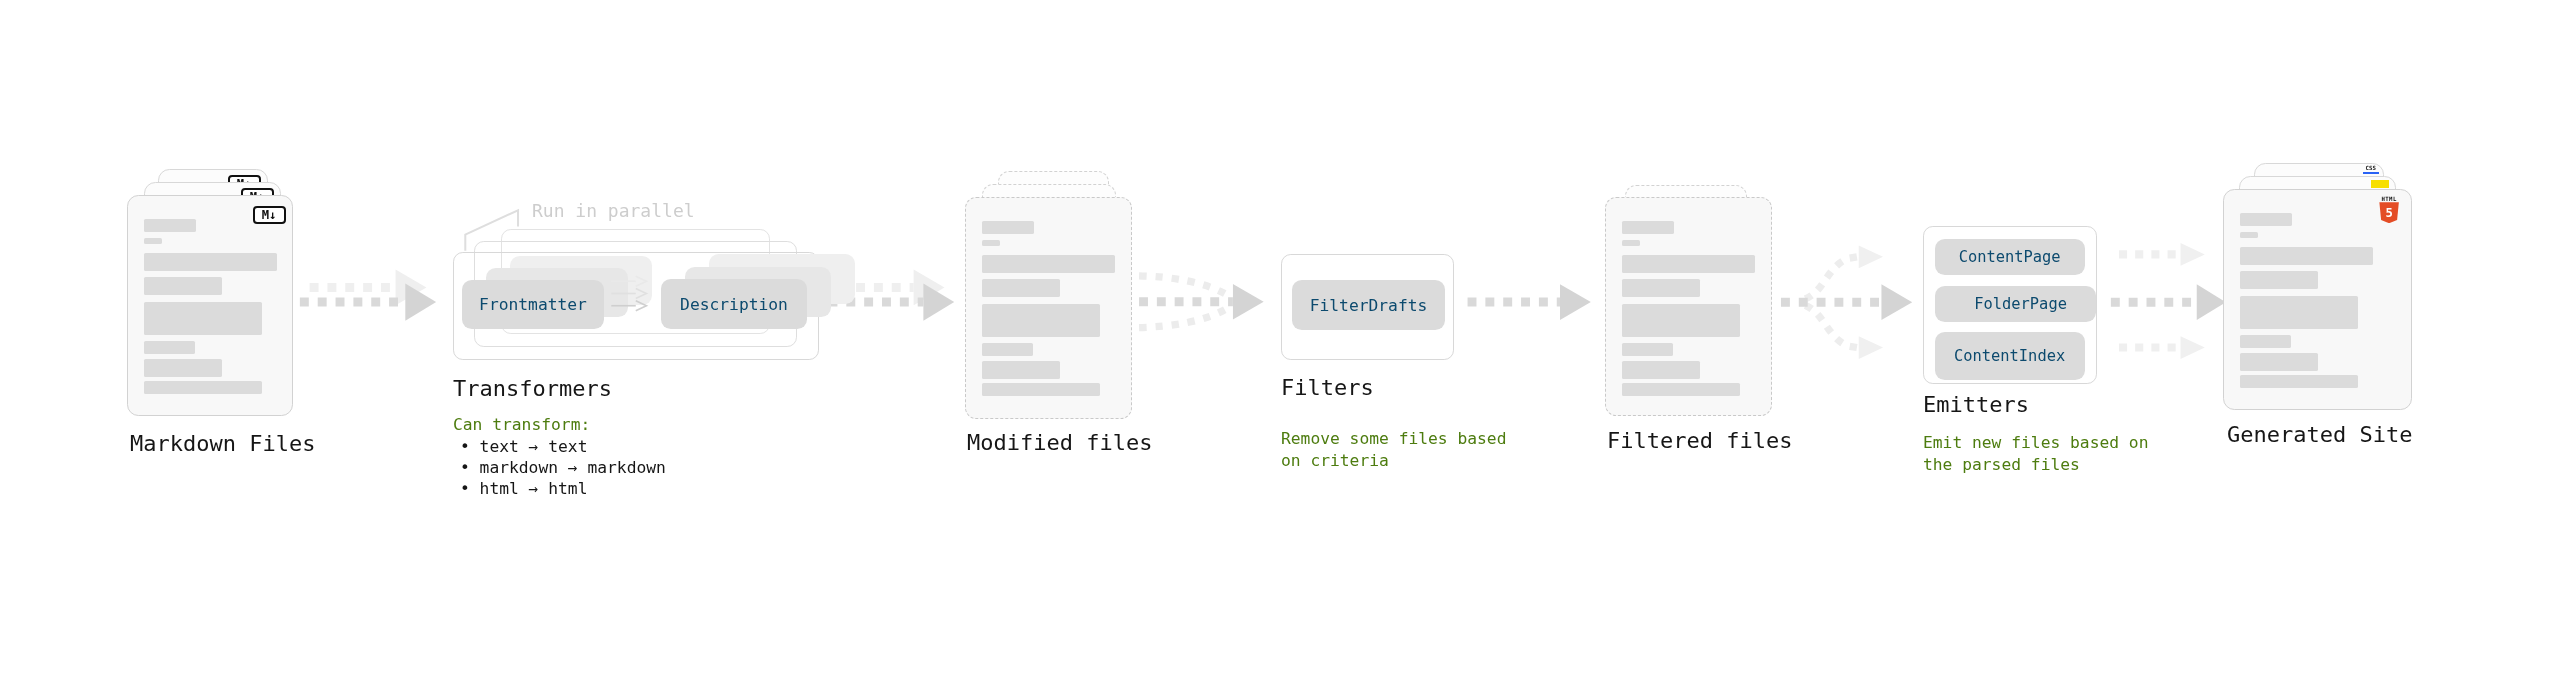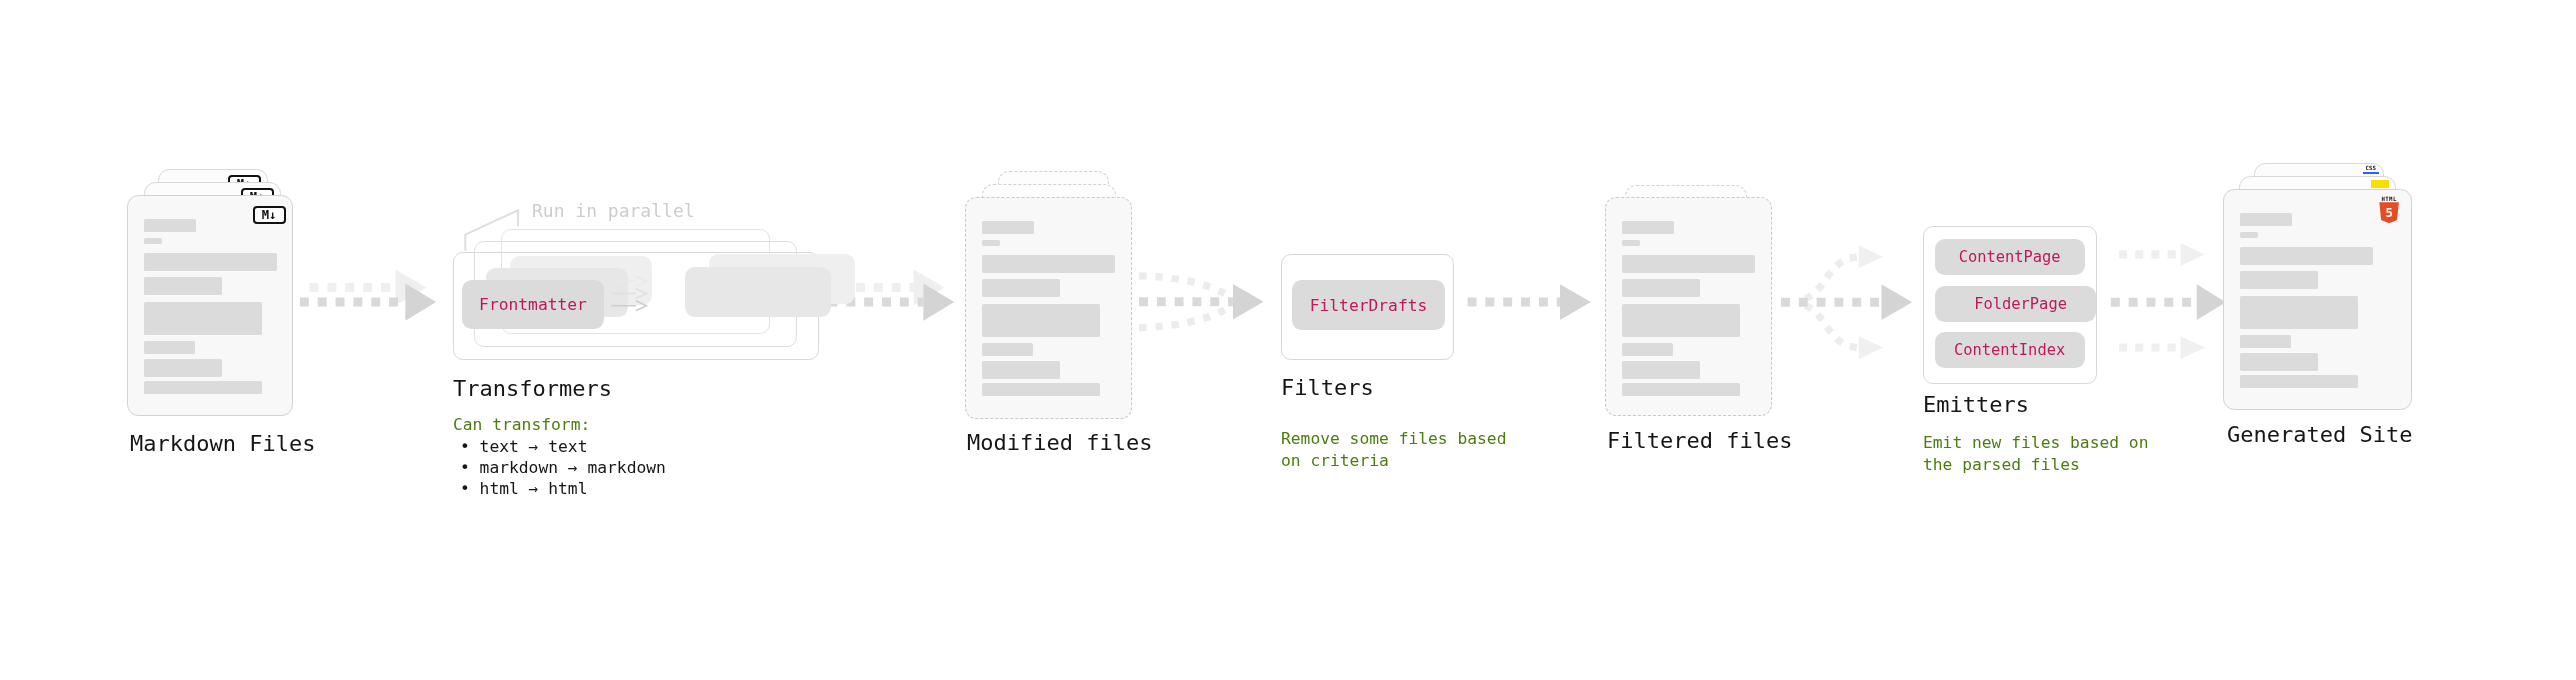--- a/index.html
+++ b/index.html
@@ -39,21 +39,21 @@
   .html5-badge .shield{width:19.5px;height:21px;margin:0 auto;background:#e44d26;
      clip-path:polygon(0 0,100% 0,91% 85%,50% 100%,9% 85%);
      display:flex;align-items:center;justify-content:center;
      color:#ffffff;font-size:12.2px;font-weight:bold;}
 
   
   .obox{position:absolute;border:1.6px solid #dcdcdc;border-radius:9.8px;background:transparent;box-sizing:border-box;}
 
   
   .pill{position:absolute;background:#dbdbdb;border-radius:9.8px;display:flex;align-items:center;
-        justify-content:center;font-size:16.3px;color:#be185d;white-space:nowrap;z-index:5;}
+        justify-content:center;font-size:16.3px;color:#0c4a6e;white-space:nowrap;z-index:5;}
   .pill.g1{background:#e7e7e7;z-index:4;}
   .pill.g2{background:#efefef;z-index:3;}
 
   .title{position:absolute;font-size:22px;color:#161616;white-space:nowrap;}
   .caption{position:absolute;font-size:16.3px;line-height:22px;color:#4d7c0f;white-space:nowrap;}
   .note{position:absolute;font-size:18px;color:#cdcdcd;white-space:nowrap;}
   .bullets div{font-size:16.3px;line-height:21px;white-space:nowrap;}
   svg.arrow{position:absolute;overflow:visible;}
 </style>
 </head>
@@ -97,20 +97,21 @@
   <div class="obox" style="left:501px;top:229px;width:269px;height:105px;border-color:#e3e3e3;z-index:1;"></div>
   <div class="obox" style="left:474px;top:241px;width:323px;height:106px;border-color:#dedede;z-index:2;"></div>
   <div class="obox" style="left:453px;top:252px;width:366px;height:108px;border-color:#d8d8d8;z-index:2;"></div>
 
   <div class="pill g2" style="left:510px;top:256px;width:142px;height:49px;"></div>
   <div class="pill g1" style="left:486px;top:268px;width:142px;height:49px;"></div>
   <div class="pill" style="left:462px;top:280px;width:142px;height:49px;">Frontmatter</div>
 
   <div class="pill g2" style="left:709px;top:254px;width:146px;height:50px;"></div>
   <div class="pill g1" style="left:685px;top:267px;width:146px;height:50px;"></div>
+  <div class="pill" style="left:661px;top:279px;width:146px;height:50px;">Description</div>
 
   <svg class="arrow" style="left:608px;top:273px;z-index:6;" width="49" height="41" viewBox="0 0 60 50">
     <line x1="4" y1="10" x2="34" y2="10" stroke="#e9e9e9" stroke-width="2"></line>
     <polyline points="34,4 47,10 34,16" fill="none" stroke="#e9e9e9" stroke-width="2"></polyline>
     <line x1="4" y1="25" x2="34" y2="25" stroke="#e0e0e0" stroke-width="2"></line>
     <polyline points="34,19 47,25 34,31" fill="none" stroke="#e0e0e0" stroke-width="2"></polyline>
     <line x1="4" y1="40" x2="34" y2="40" stroke="#cfcfcf" stroke-width="2"></line>
     <polyline points="34,34 47,40 34,46" fill="none" stroke="#cfcfcf" stroke-width="2"></polyline>
   </svg>
 
@@ -185,21 +186,21 @@
     <polygon points="102,8 132,22 102,36" fill="#f0f0f0"></polygon>
     <path d="M36,82 C60,92 62,120 88,132 L100,134" stroke="#ededed" stroke-width="9" stroke-dasharray="9 10" fill="none"></path>
     <polygon points="102,120 132,134 102,148" fill="#f0f0f0"></polygon>
     <line x1="6" y1="78" x2="130" y2="78" stroke="#d9d9d9" stroke-width="11" stroke-dasharray="11 11"></line>
     <polygon points="130,56 168,78 130,100" fill="#d4d4d4"></polygon>
   </svg>
 
   <div class="obox" style="left:1923px;top:226px;width:174px;height:158px;border-color:#d8d8d8;background:#ffffff;">
     <div class="pill" style="left:10.6px;top:12.2px;width:150px;height:36px;font-size:15.4px;">ContentPage</div>
     <div class="pill" style="left:10.6px;top:59px;width:150px;height:36px;font-size:15.4px;padding-left:11px;">FolderPage</div>
-    <div class="pill" style="left:10.6px;top:105px;width:150px;height:36px;font-size:15.4px;">ContentIndex</div>
+    <div class="pill" style="left:10.6px;top:105px;width:150px;height:48px;font-size:15.4px;">ContentIndex</div>
   </div>
   <div class="title" style="left:1923px;top:392px;">Emitters</div>
   <div class="caption" style="left:1923px;top:432px;">
     <div>Emit new files based on</div>
     <div>the parsed files</div>
   </div>
 
   <svg class="arrow" style="left:2106px;top:239px;" width="128" height="128" viewBox="0 0 158 158">
     <line x1="16" y1="19" x2="92" y2="19" stroke="#efefef" stroke-width="10" stroke-dasharray="10 10"></line>
     <polygon points="92,5 122,19 92,33" fill="#f0f0f0"></polygon>

